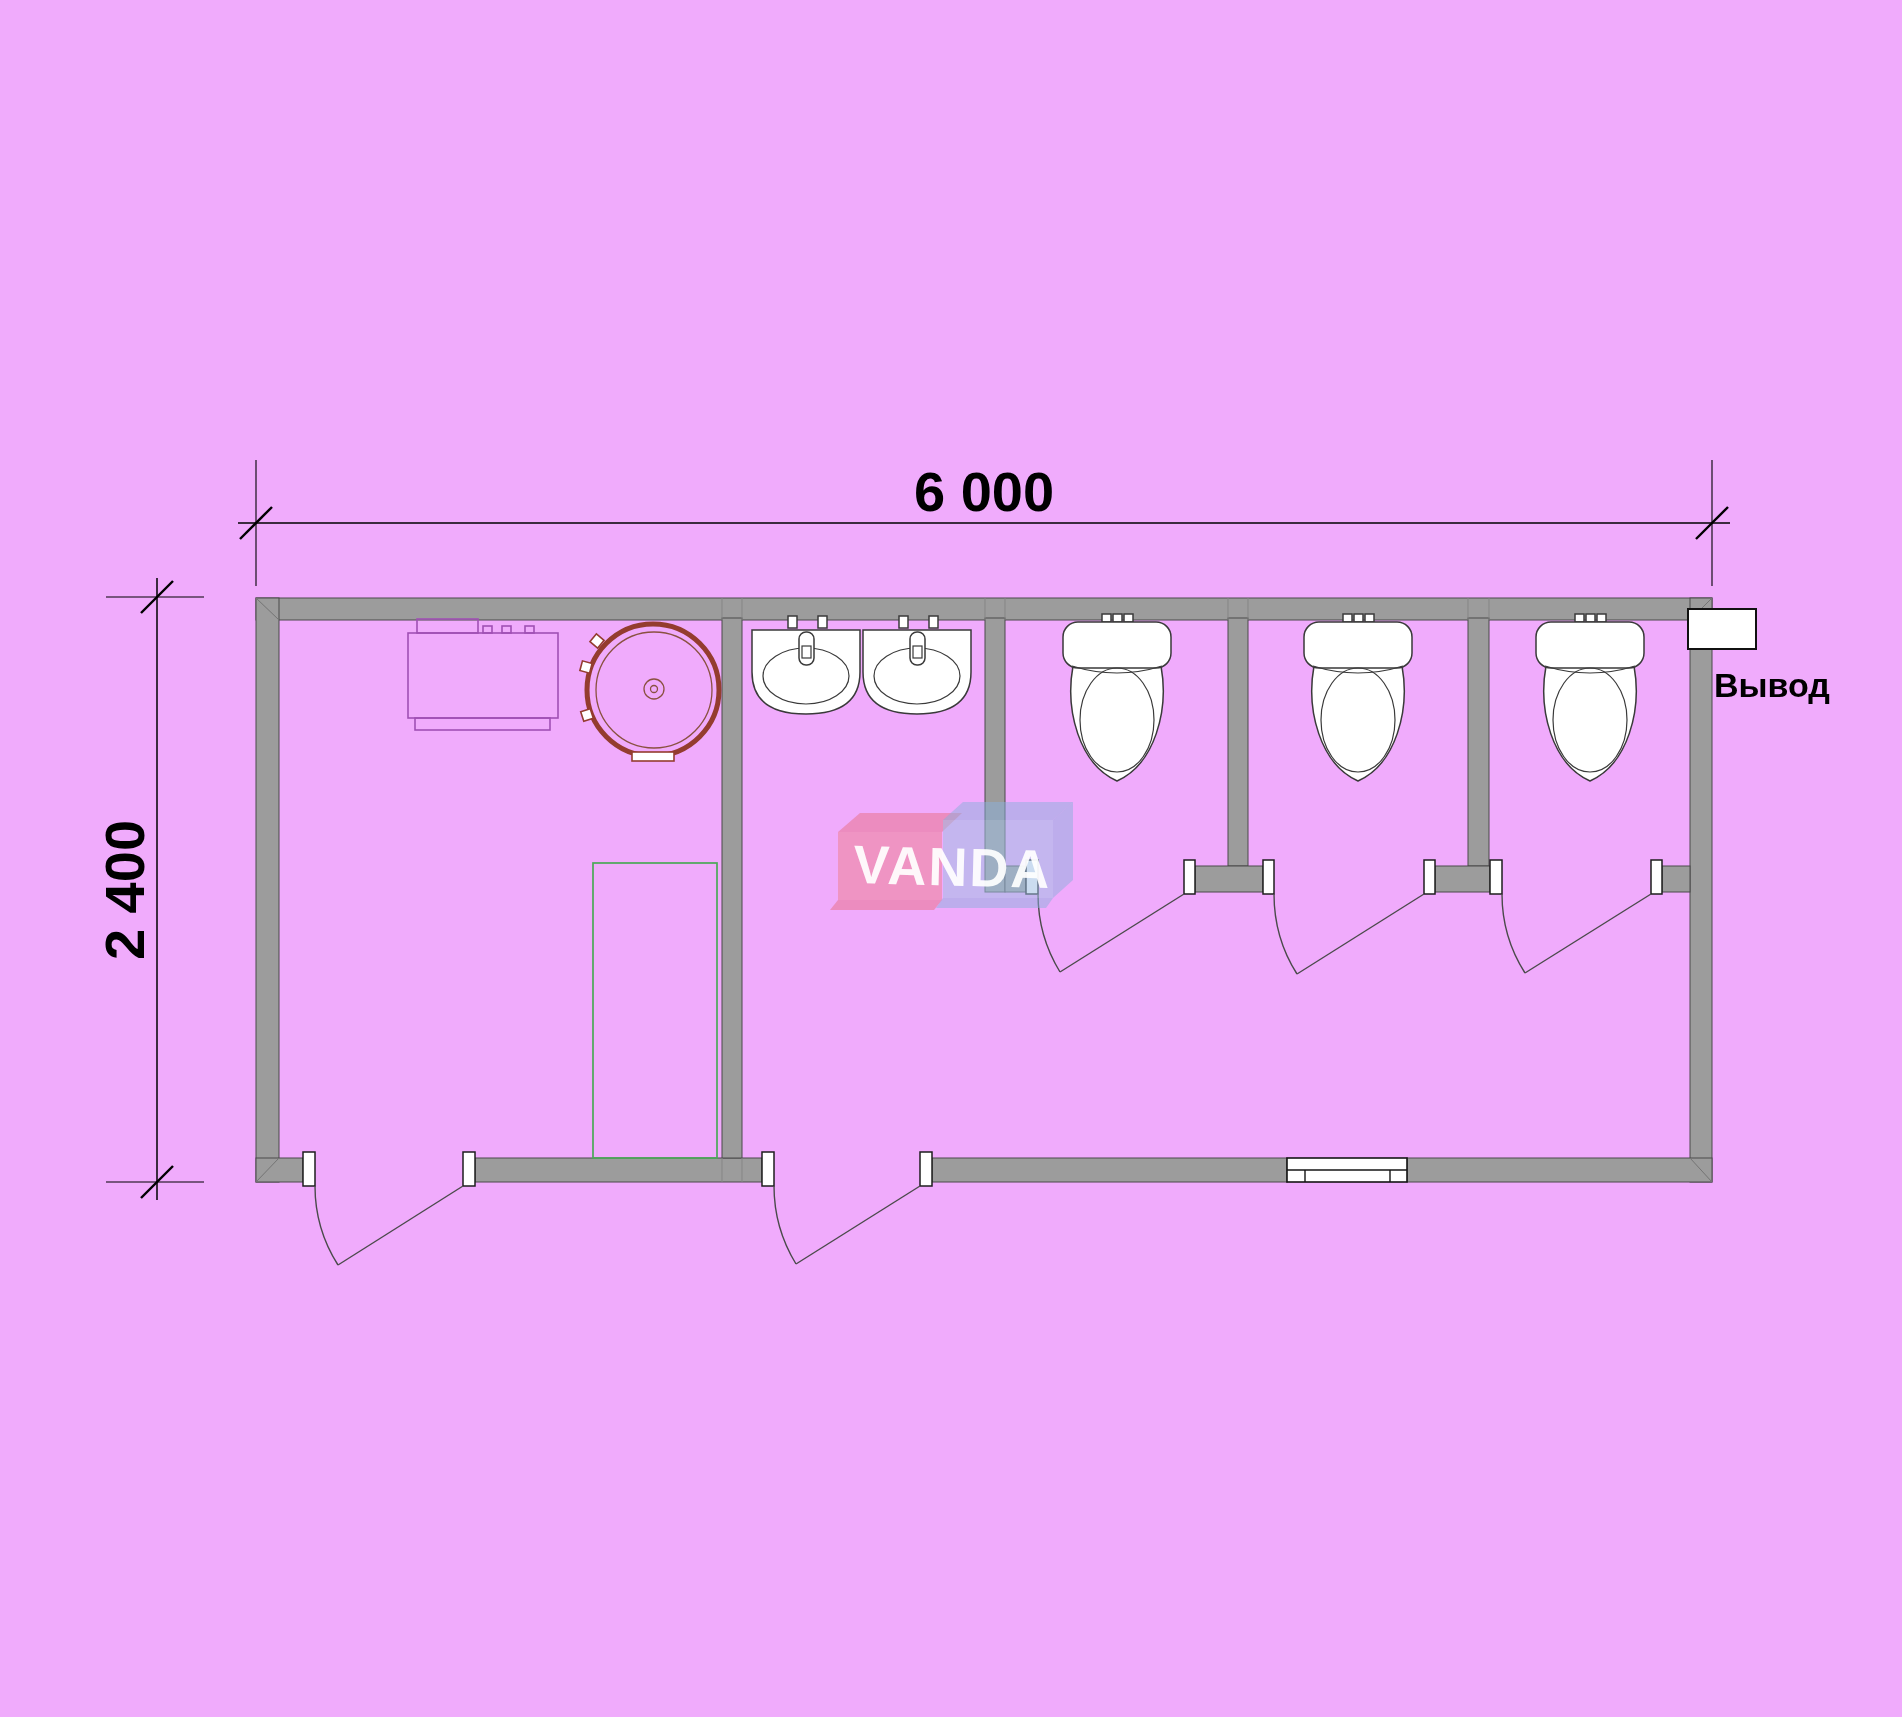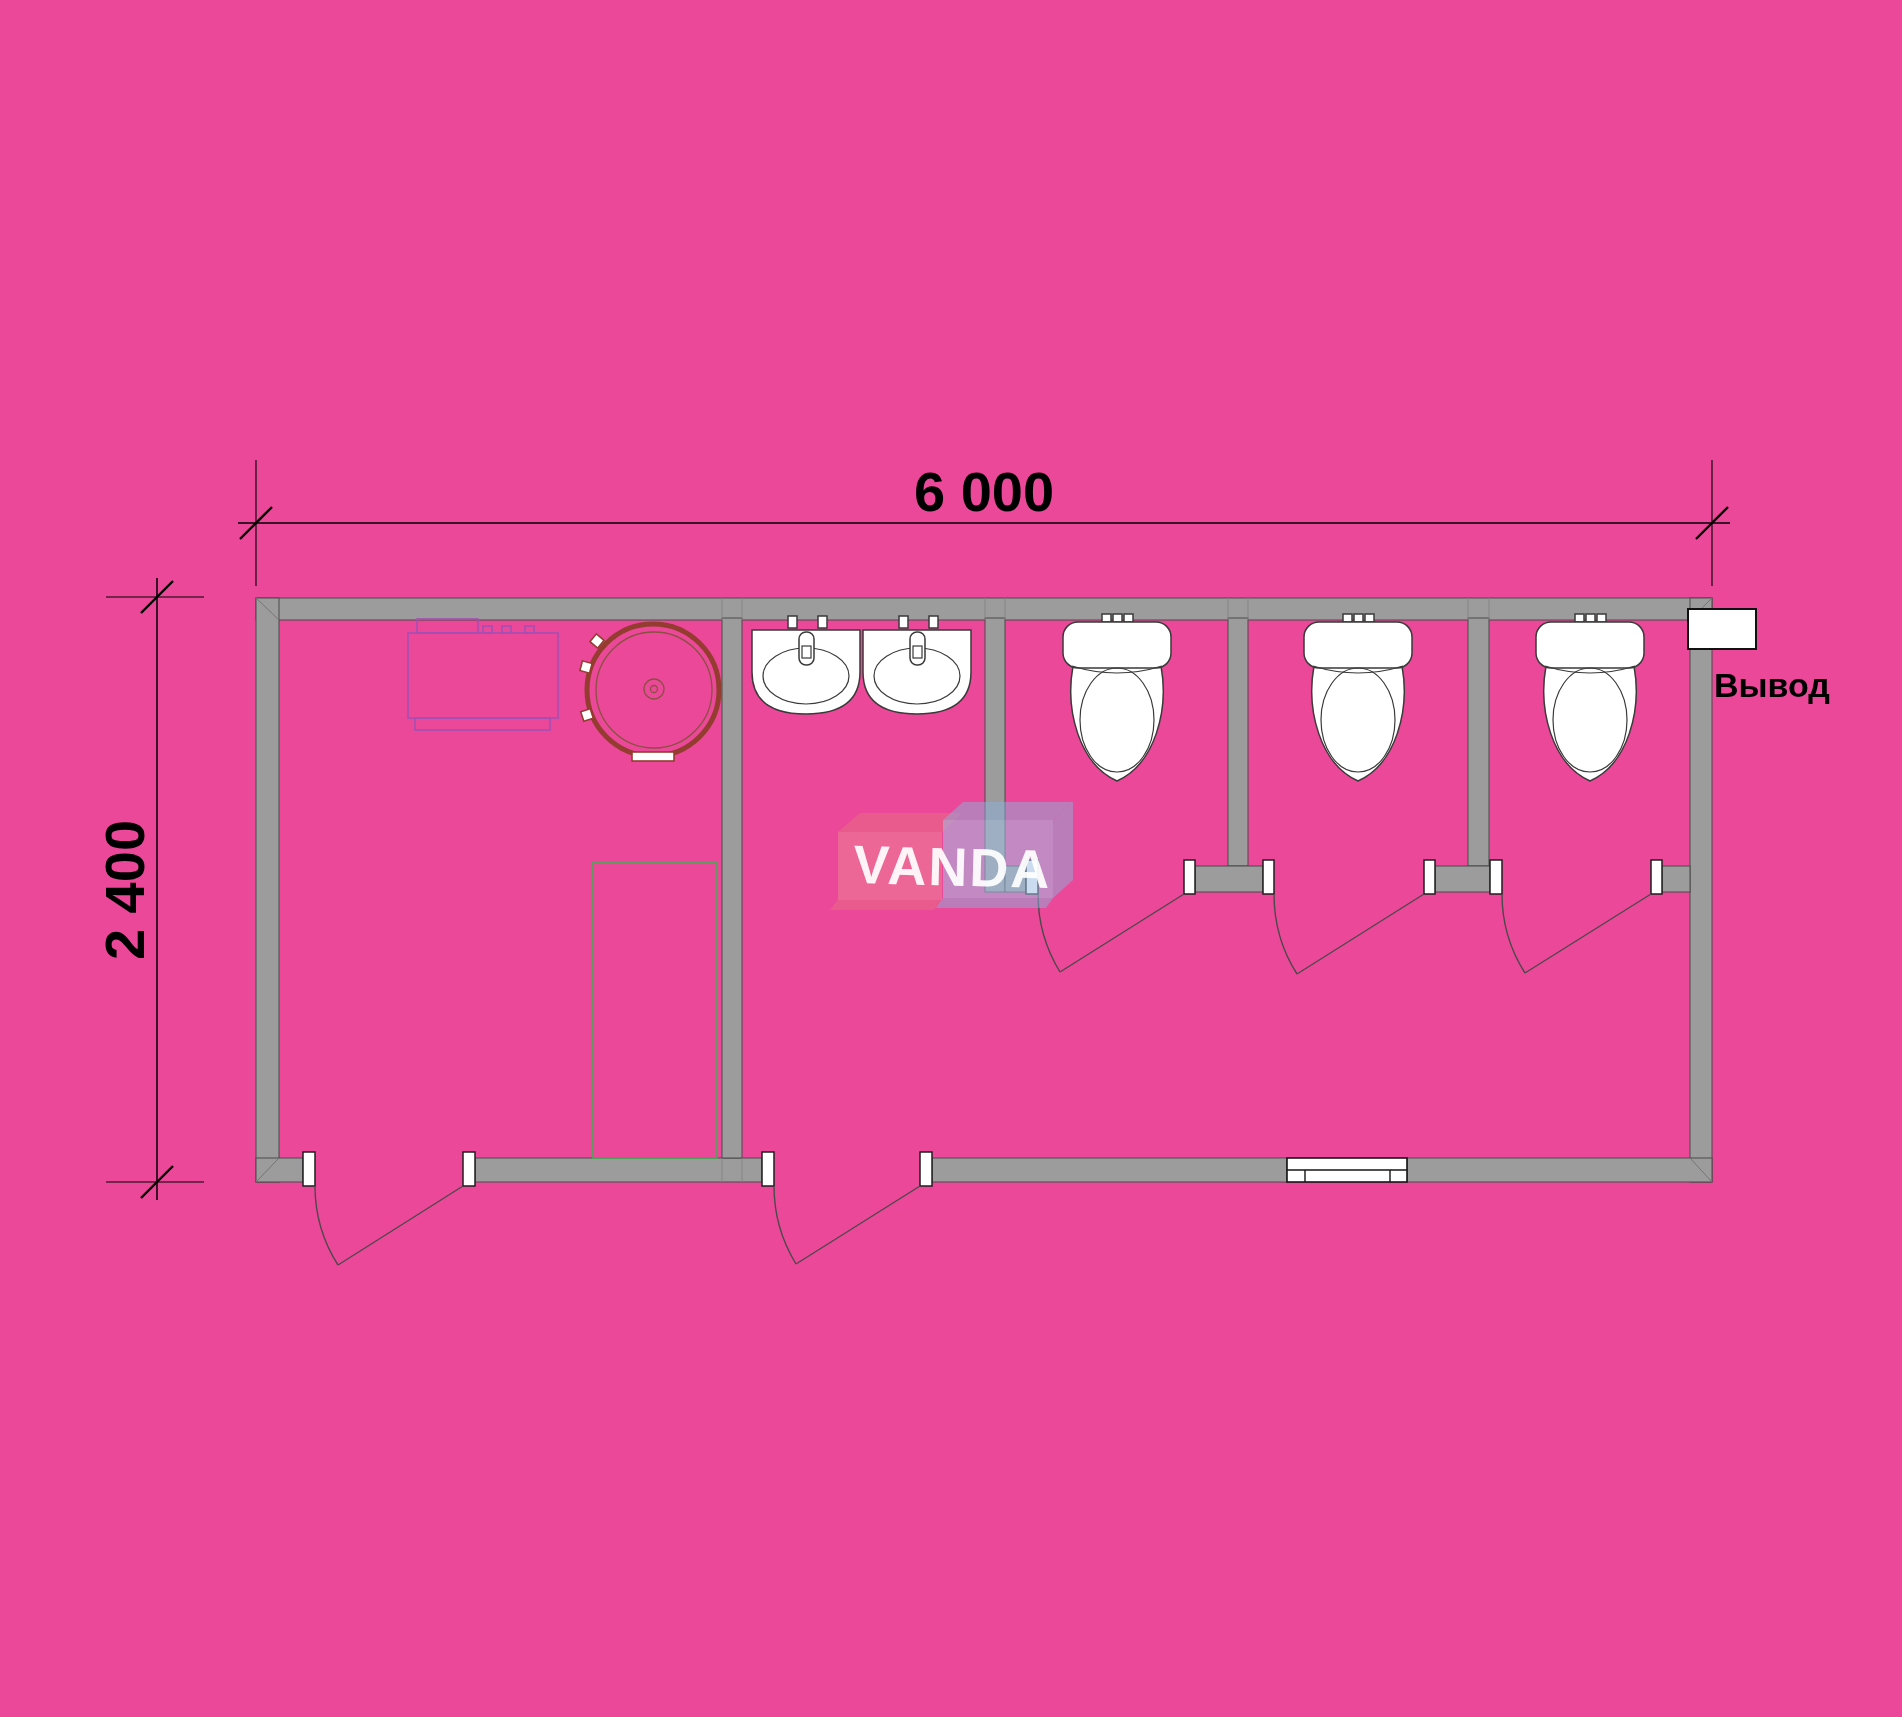--- a/index.html
+++ b/index.html
@@ -9,21 +9,21 @@
     --equipment-red:#943c2f;
     --equipment-red-thin:#8a5140;
     --shower-green:#4aa857;
     --watermark-pink:rgba(238,130,148,0.55);
     --watermark-pink-top:rgba(231,110,130,0.50);
     --watermark-blue:rgba(160,192,228,0.55);
     --watermark-blue-top:rgba(138,175,220,0.50);
     --dim-black:#000000;
   }
   html,body{margin:0;padding:0;background:#ffffff;}
-  .stage{position:relative;width:1902px;height:1717px;background:#ec4899;overflow:hidden;
+  .stage{position:relative;width:1902px;height:1717px;background:#f0abfc;overflow:hidden;
          font-family:"Liberation Sans",sans-serif;}
   svg{position:absolute;left:0;top:0;}
 
   .wall{fill:var(--wall-gray);stroke:var(--line-dark);stroke-width:1;}
   .seam{stroke:#858585;stroke-width:1;}
   .miter{stroke:#747474;stroke-width:1;}
   .post{fill:#ffffff;stroke:#1e1e1e;stroke-width:1.5;}
   .door{fill:none;stroke:#4a4a4a;stroke-width:1.4;}
   .fix{fill:#ffffff;stroke:#3a3a3a;stroke-width:1.5;}
   .fixthin{fill:none;stroke:#3a3a3a;stroke-width:1.2;}

